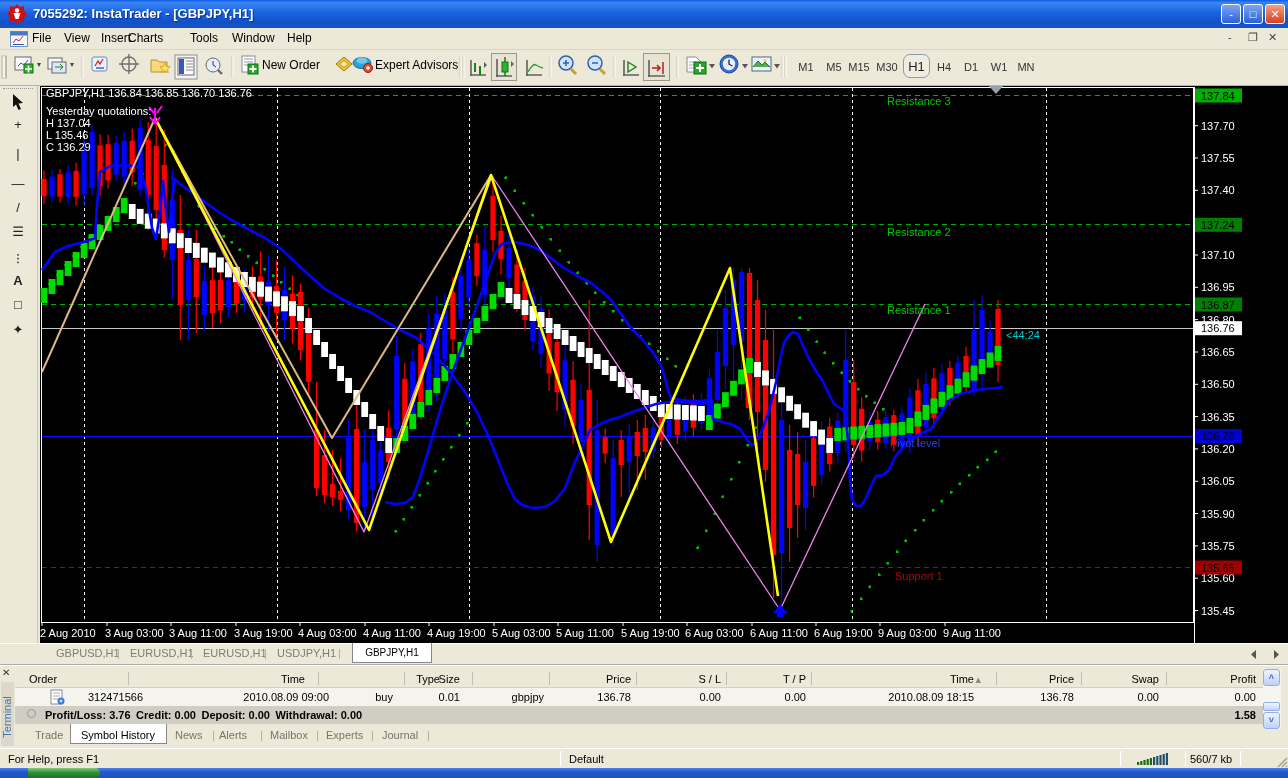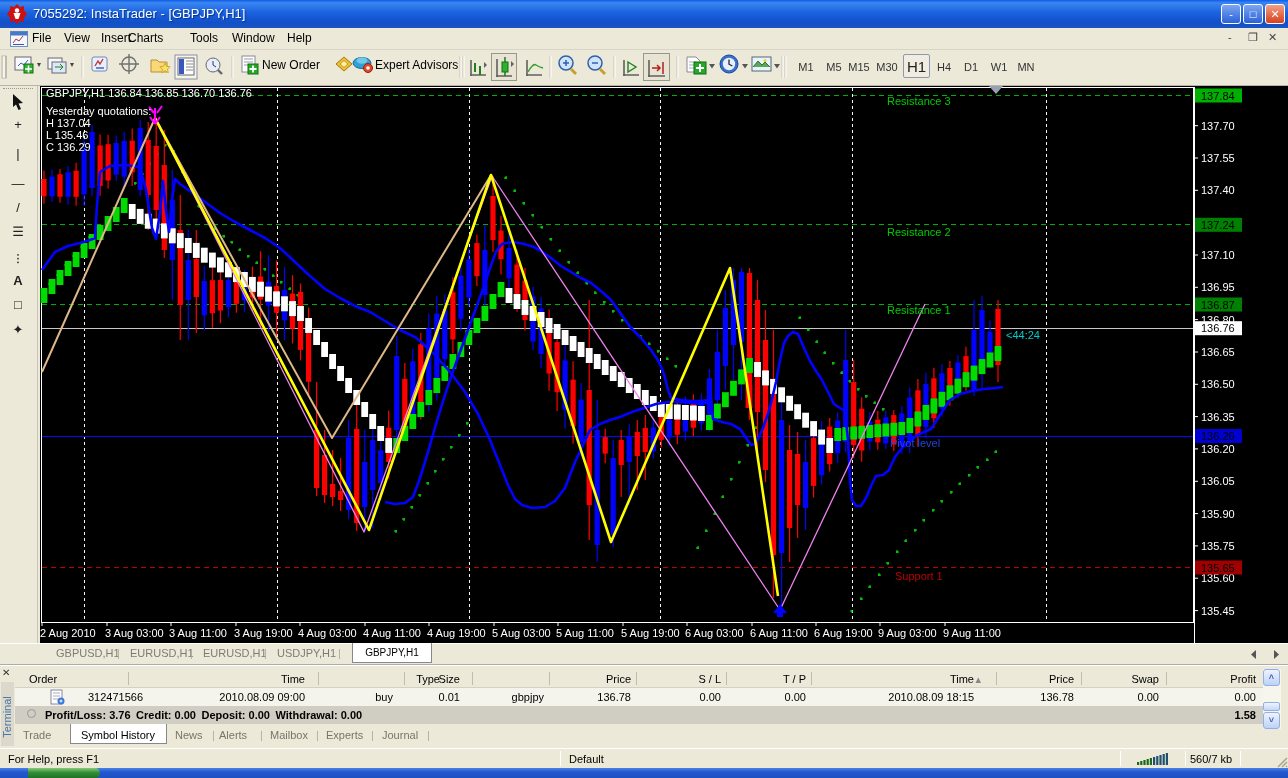--- a/index.html
+++ b/index.html
@@ -1,18 +1,18 @@
 <!DOCTYPE html>
 <html><head><meta charset="utf-8"><style>
 *{margin:0;padding:0;box-sizing:border-box}
 body{width:1288px;height:778px;overflow:hidden;font-family:"Liberation Sans",sans-serif;background:#ece9d8;position:relative;font-size:11px}
 .abs{position:absolute}
 .titlebar{left:0;top:0;width:1288px;height:28px;background:linear-gradient(180deg,#0f5ce8 0%,#3a86f0 10%,#1b62e0 45%,#1150c8 80%,#1a54c0 100%);}
 .ticon{left:7px;top:4px;width:20px;height:20px}
-.ttext{left:33px;top:6px;color:#fff;font-size:13px;font-weight:normal;text-shadow:1px 1px 1px #00348c;letter-spacing:0px}
+.ttext{left:33px;top:6px;color:#fff;font-size:13px;font-weight:bold;text-shadow:1px 1px 1px #00348c;letter-spacing:0px}
 .wbtn{top:4px;width:20px;height:20px;border-radius:3px;border:1px solid #fff;color:#fff;font-size:11px;text-align:center;line-height:18px}
 .menubar{left:0;top:28px;width:1288px;height:22px;background:#ece9d8;border-bottom:1px solid #d8d4c8}
 .menuitem{position:absolute;top:31px;color:#000;font-size:12px}
 .toolbar{left:0;top:50px;width:1288px;height:36px;background:#ece9d8;border-bottom:1px solid #b8b4a8}
 .period{position:absolute;top:57px;font-size:11px;color:#333;width:26px;text-align:center;height:20px;line-height:20px}
 .lefttools{left:0;top:86px;width:38px;height:557px;background:#ece9d8;border-right:1px solid #c8c4b8}
 .ltool{position:absolute;left:5px;width:26px;height:22px;color:#222;text-align:center;font-size:13px}
 .tabsrow{left:0;top:643px;width:1288px;height:21px;background:#ece9d8;border-top:1px solid #fff}
 .ctab{position:absolute;top:647px;color:#7c7c74;font-size:11px}
 .term{left:0;top:664px;width:1288px;height:84px;background:#ece9d8;border-top:2px groove #fff}
@@ -172,21 +172,21 @@
         <line x1="783" y1="56" x2="783" y2="78" stroke="#fff"></line>
 <line x1="785" y1="56" x2="785" y2="78" stroke="#c8c4b8"></line>
         <line x1="786" y1="56" x2="786" y2="78" stroke="#fff"></line>
 </g>
 </g>
   </svg>
 <div class="abs period" style="left:793px">M1</div>
 <div class="abs period" style="left:821px">M5</div>
 <div class="abs period" style="left:846px">M15</div>
 <div class="abs period" style="left:874px">M30</div>
-<div class="abs" style="left:903px;top:54px;width:27px;height:24px;background:#f0ece0;border:1px solid #9098b0;border-radius:2px;text-align:center;line-height:23px;font-size:15px;color:#222">H1</div>
+<div class="abs" style="left:903px;top:54px;width:27px;height:24px;background:#f0ece0;border:1px solid #9098b0;border-radius:7px;text-align:center;line-height:23px;font-size:13px;color:#222">H1</div>
 <div class="abs period" style="left:931px">H4</div>
 <div class="abs period" style="left:958px">D1</div>
 <div class="abs period" style="left:986px">W1</div>
 <div class="abs period" style="left:1013px">MN</div>
 <div class="abs lefttools"></div>
 <div class="abs" style="left:3px;top:88px;width:30px;height:4px;border-top:1px dotted #999"></div>
 <svg class="abs" style="left:10px;top:93px" width="16" height="18">
     <path d="M3 1 L13 10 L8.5 10.5 L11 16 L8.5 17 L6 11.5 L3 14 Z" fill="#111"></path>
   </svg>
 <div class="ltool" style="top:117px;">+</div>
@@ -809,21 +809,21 @@
 <div class="abs" style="left:1166px;top:672px;width:1px;height:13px;background:#c0bcb0"></div>
 
 <div class="abs" style="left:15px;top:688px;width:1249px;height:18px;background:#f4f3ec"></div>
 <svg class="abs" style="left:50px;top:689px" width="16" height="16">
     <rect x="1" y="1" width="11" height="14" fill="#fff" stroke="#889"></rect>
     <path d="M3 4 h7 M3 7 h7 M3 10 h5" stroke="#aab"></path>
     <circle cx="11" cy="12" r="3.5" fill="#3878d8"></circle>
     <path d="M9.5 12 h3 m-1.5 -1.5 v3" stroke="#fff" stroke-width="1"></path>
   </svg>
 <div class="abs trow" style="left:88px;top:691px">312471566</div>
-<div class="abs trow" style="right:983px;top:691px">2010.08.09 09:00</div>
+<div class="abs trow" style="right:959px;top:691px">2010.08.09 09:00</div>
 <div class="abs trow" style="right:895px;top:691px">buy</div>
 <div class="abs trow" style="right:828px;top:691px">0.01</div>
 <div class="abs trow" style="right:744px;top:691px">gbpjpy</div>
 <div class="abs trow" style="right:657px;top:691px">136.78</div>
 <div class="abs trow" style="right:567px;top:691px">0.00</div>
 <div class="abs trow" style="right:482px;top:691px">0.00</div>
 <div class="abs trow" style="right:314px;top:691px">2010.08.09 18:15</div>
 <div class="abs trow" style="right:214px;top:691px">136.78</div>
 <div class="abs trow" style="right:129px;top:691px">0.00</div>
 <div class="abs trow" style="right:32px;top:691px">0.00</div>
@@ -831,21 +831,21 @@
 <div class="abs" style="left:15px;top:706px;width:1249px;height:18px;background:#d0cdc2"></div>
 <div class="abs" style="left:27px;top:709px;width:9px;height:9px;border:1.5px solid #999;border-radius:50%"></div>
 <div class="abs trow" style="left:45px;top:709px;font-weight:bold">Profit/Loss: 3.76 Credit: 0.00 Deposit: 0.00 Withdrawal: 0.00</div>
 <div class="abs trow" style="right:32px;top:709px;font-weight:bold">1.58</div>
 
 <div class="abs" style="left:1263px;top:669px;width:18px;height:60px;background:#f6f5ee"></div>
 <div class="abs" style="left:1263px;top:669px;width:17px;height:17px;background:linear-gradient(180deg,#eef3fd,#bdd2f7);border:1px solid #93aee4;border-radius:3px;text-align:center;line-height:15px;color:#3a62b4;font-size:9px;font-weight:bold">˄</div>
 <div class="abs" style="left:1263px;top:702px;width:17px;height:9px;background:linear-gradient(180deg,#f0f5fe,#c4d6f8);border:1px solid #93aee4;border-radius:2px"></div>
 <div class="abs" style="left:1263px;top:712px;width:17px;height:17px;background:linear-gradient(180deg,#eef3fd,#bdd2f7);border:1px solid #93aee4;border-radius:3px;text-align:center;line-height:15px;color:#3a62b4;font-size:9px;font-weight:bold">˅</div>
 
-<div class="abs trow" style="left:23px;top:729px;color:#78746a">Trade</div>
+<div class="abs trow" style="left:35px;top:729px;color:#78746a">Trade</div>
 <div class="abs" style="left:70px;top:724px;width:97px;height:20px;background:#fff;border:1px solid #888;border-top:none"></div>
 <div class="abs trow" style="left:81px;top:729px">Symbol History</div>
 <div class="abs trow" style="left:175px;top:729px;color:#78746a">News</div>
 <div class="abs trow" style="left:212px;top:729px;color:#b0aca0">|</div>
 <div class="abs trow" style="left:219px;top:729px;color:#78746a">Alerts</div>
 <div class="abs trow" style="left:260px;top:729px;color:#b0aca0">|</div>
 <div class="abs trow" style="left:270px;top:729px;color:#78746a">Mailbox</div>
 <div class="abs trow" style="left:316px;top:729px;color:#b0aca0">|</div>
 <div class="abs trow" style="left:326px;top:729px;color:#78746a">Experts</div>
 <div class="abs trow" style="left:371px;top:729px;color:#b0aca0">|</div>

